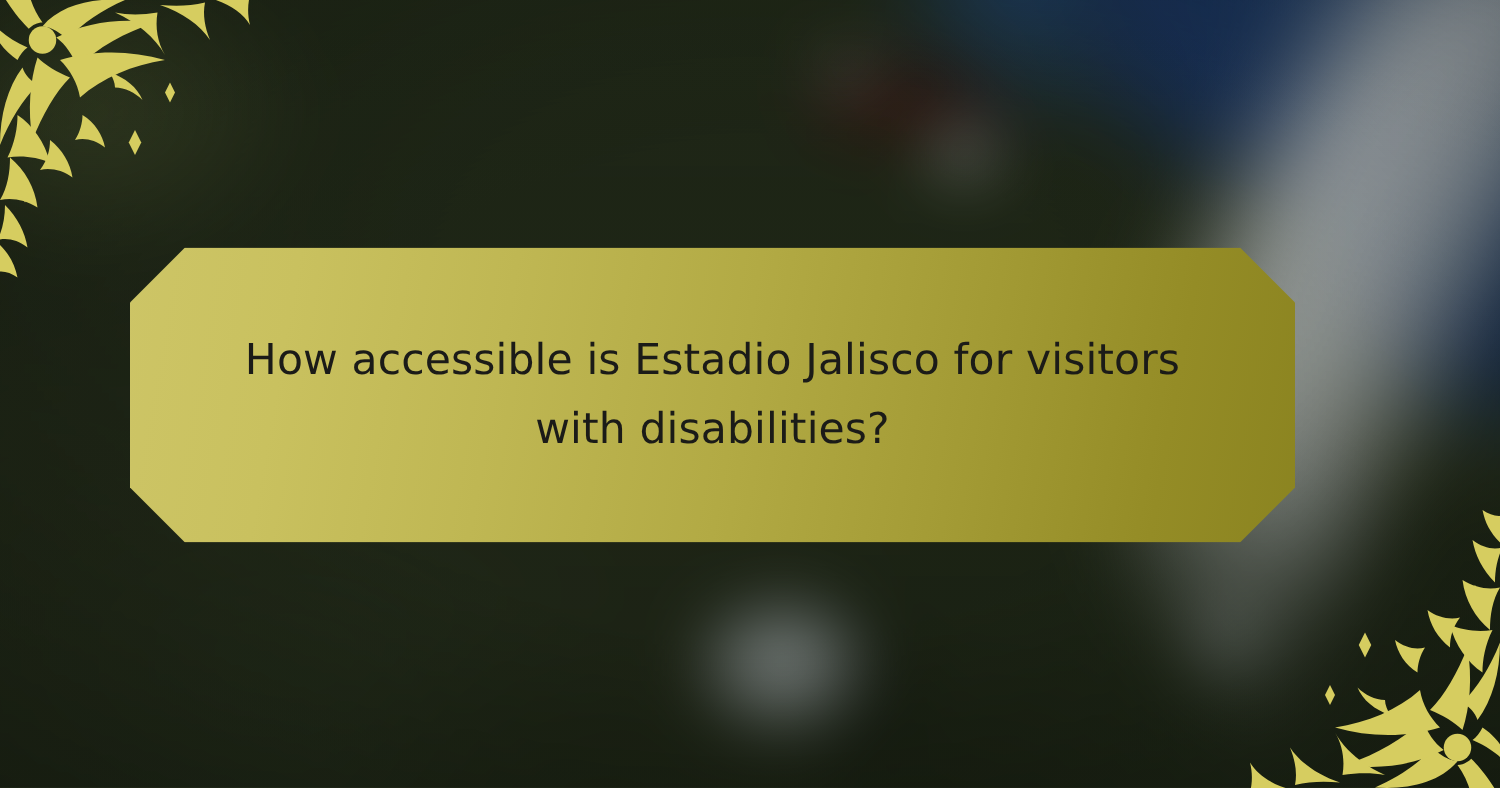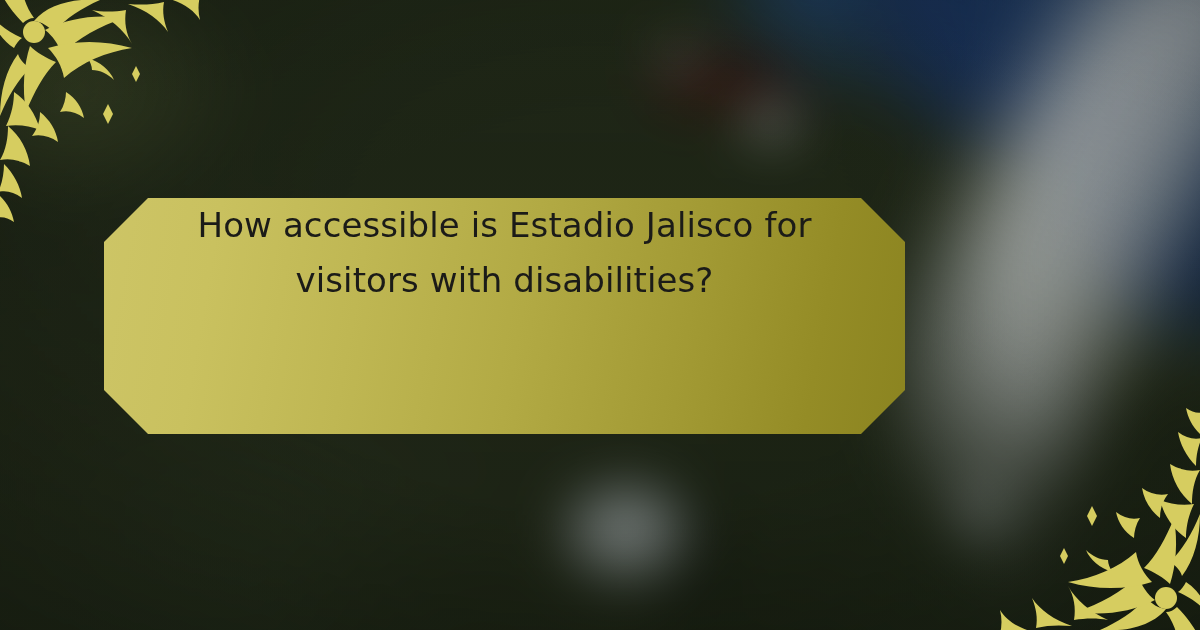--- a/index.html
+++ b/index.html
@@ -100,41 +100,42 @@
   }
   .ornament svg { display: block; width: 100%; height: 100%; }
   .ornament-tl { top: -4px; left: -4px; }
   .ornament-br { bottom: -4px; right: -4px; transform: rotate(180deg); }
 
   
   .banner {
     position: absolute;
     left: 104px;
     top: 198px;
-    width: 801px;
+    width: 932px;
     height: 236px;
     background: linear-gradient(100deg,
         #cdc566 0%,
         #c9c15f 14%,
         #bfb753 32%,
         #b2aa44 52%,
         #a29a34 72%,
         #948c26 88%,
         #8b8420 100%);
     clip-path: polygon(
       44px 0,
       calc(100% - 44px) 0,
       100% 44px,
       100% calc(100% - 44px),
       calc(100% - 44px) 100%,
       44px 100%,
       0 calc(100% - 44px),
       0 44px
     );
     display: flex;
+    align-items: center;
     justify-content: center;
     box-sizing: border-box;
     padding: 0 84px;
   }
   .banner-text {
     margin: 0;
     text-align: center;
     font-family: "DejaVu Sans", "Liberation Sans", sans-serif;
     font-size: 34px;
     font-weight: 400;

